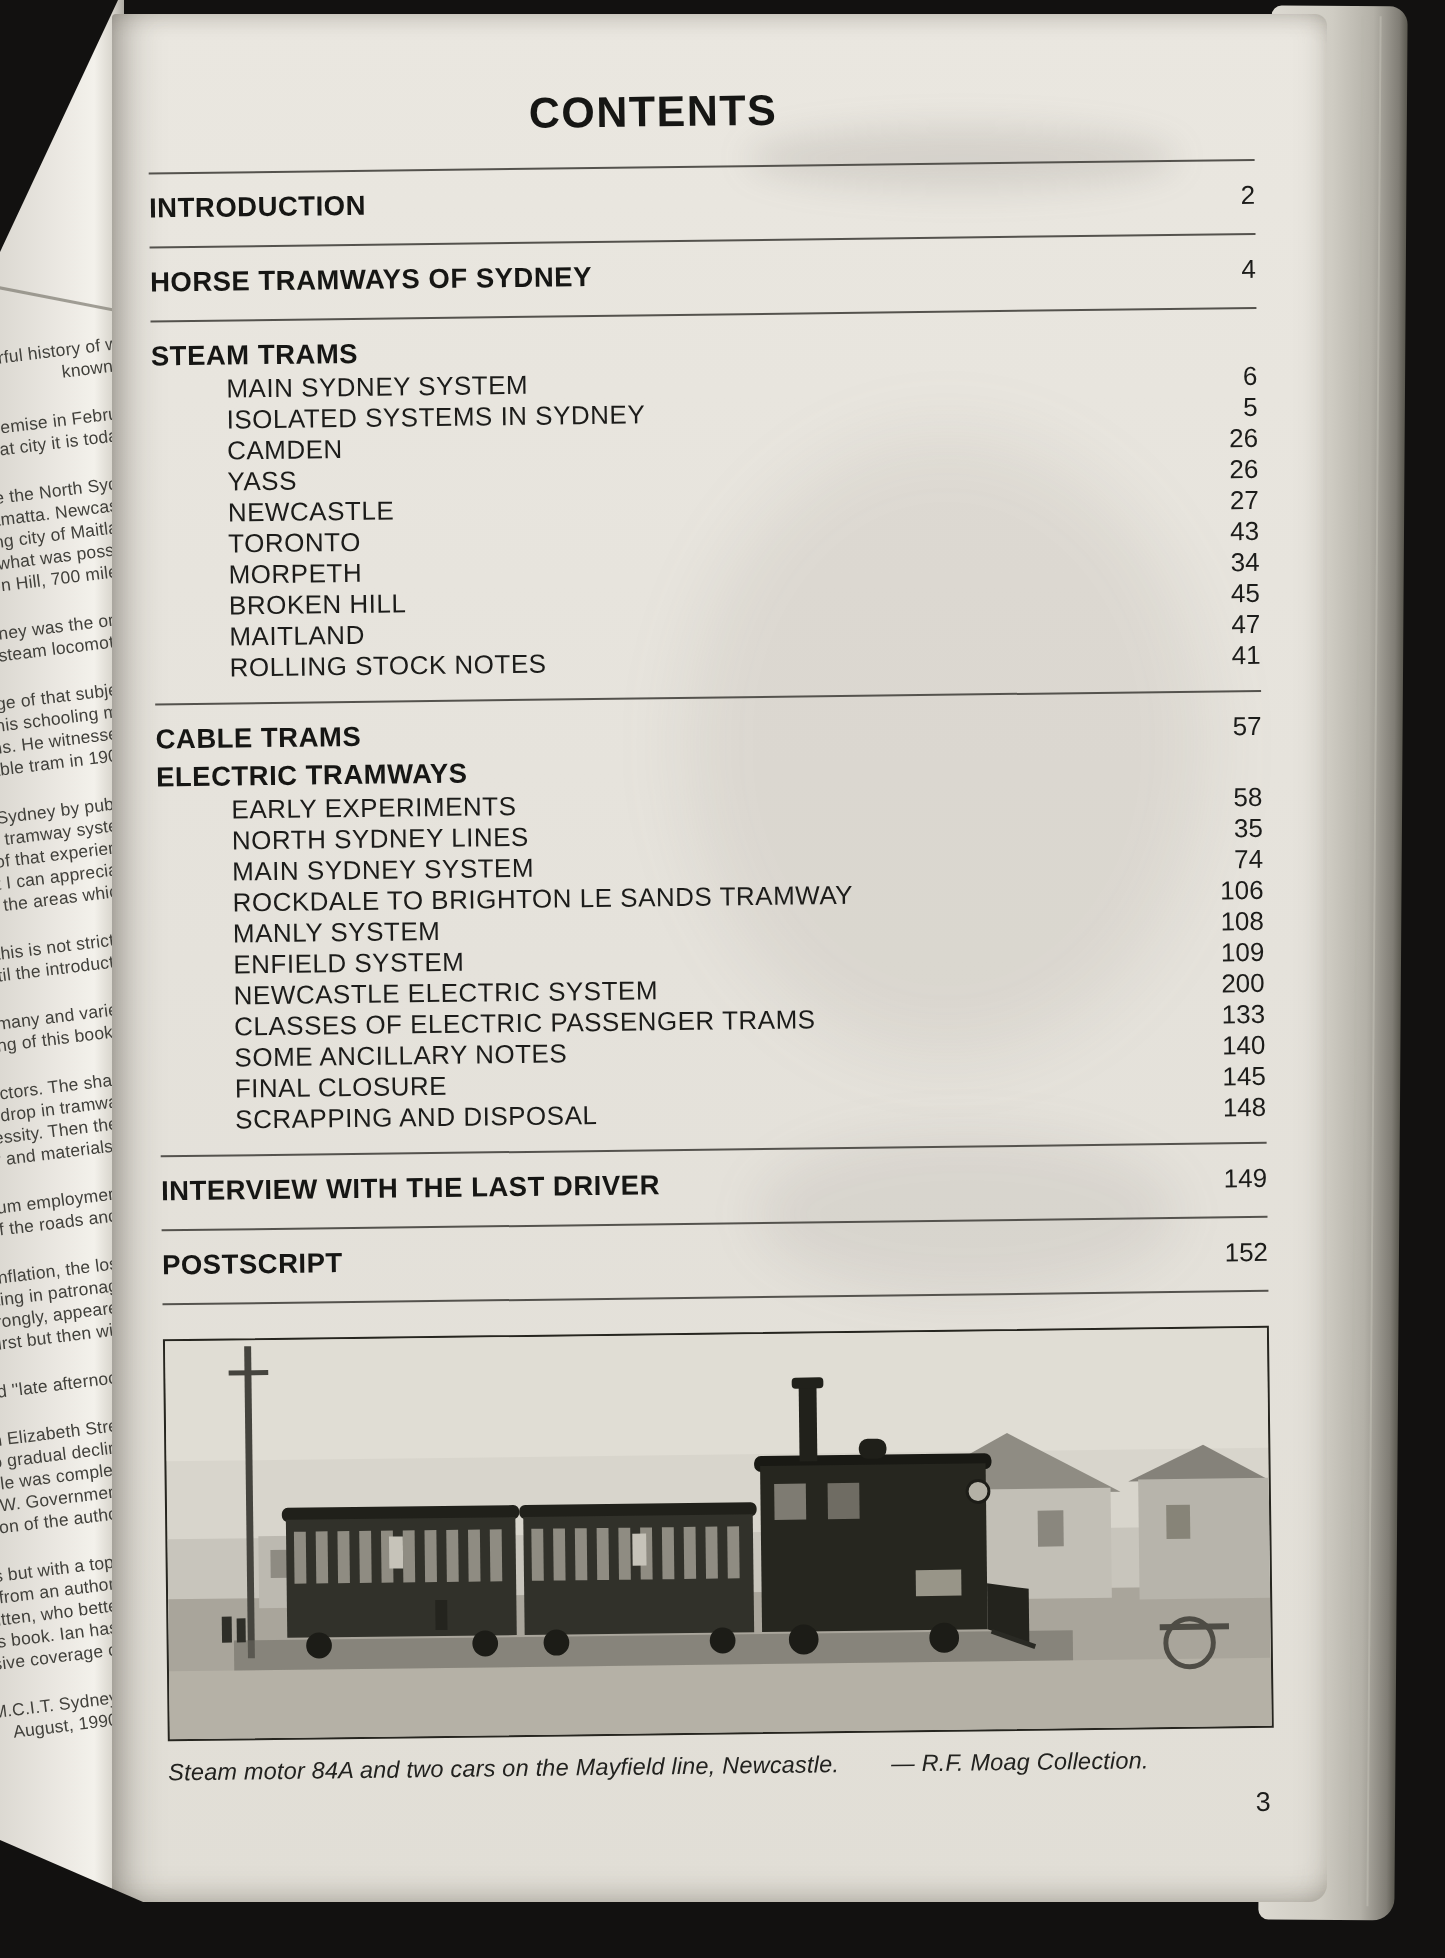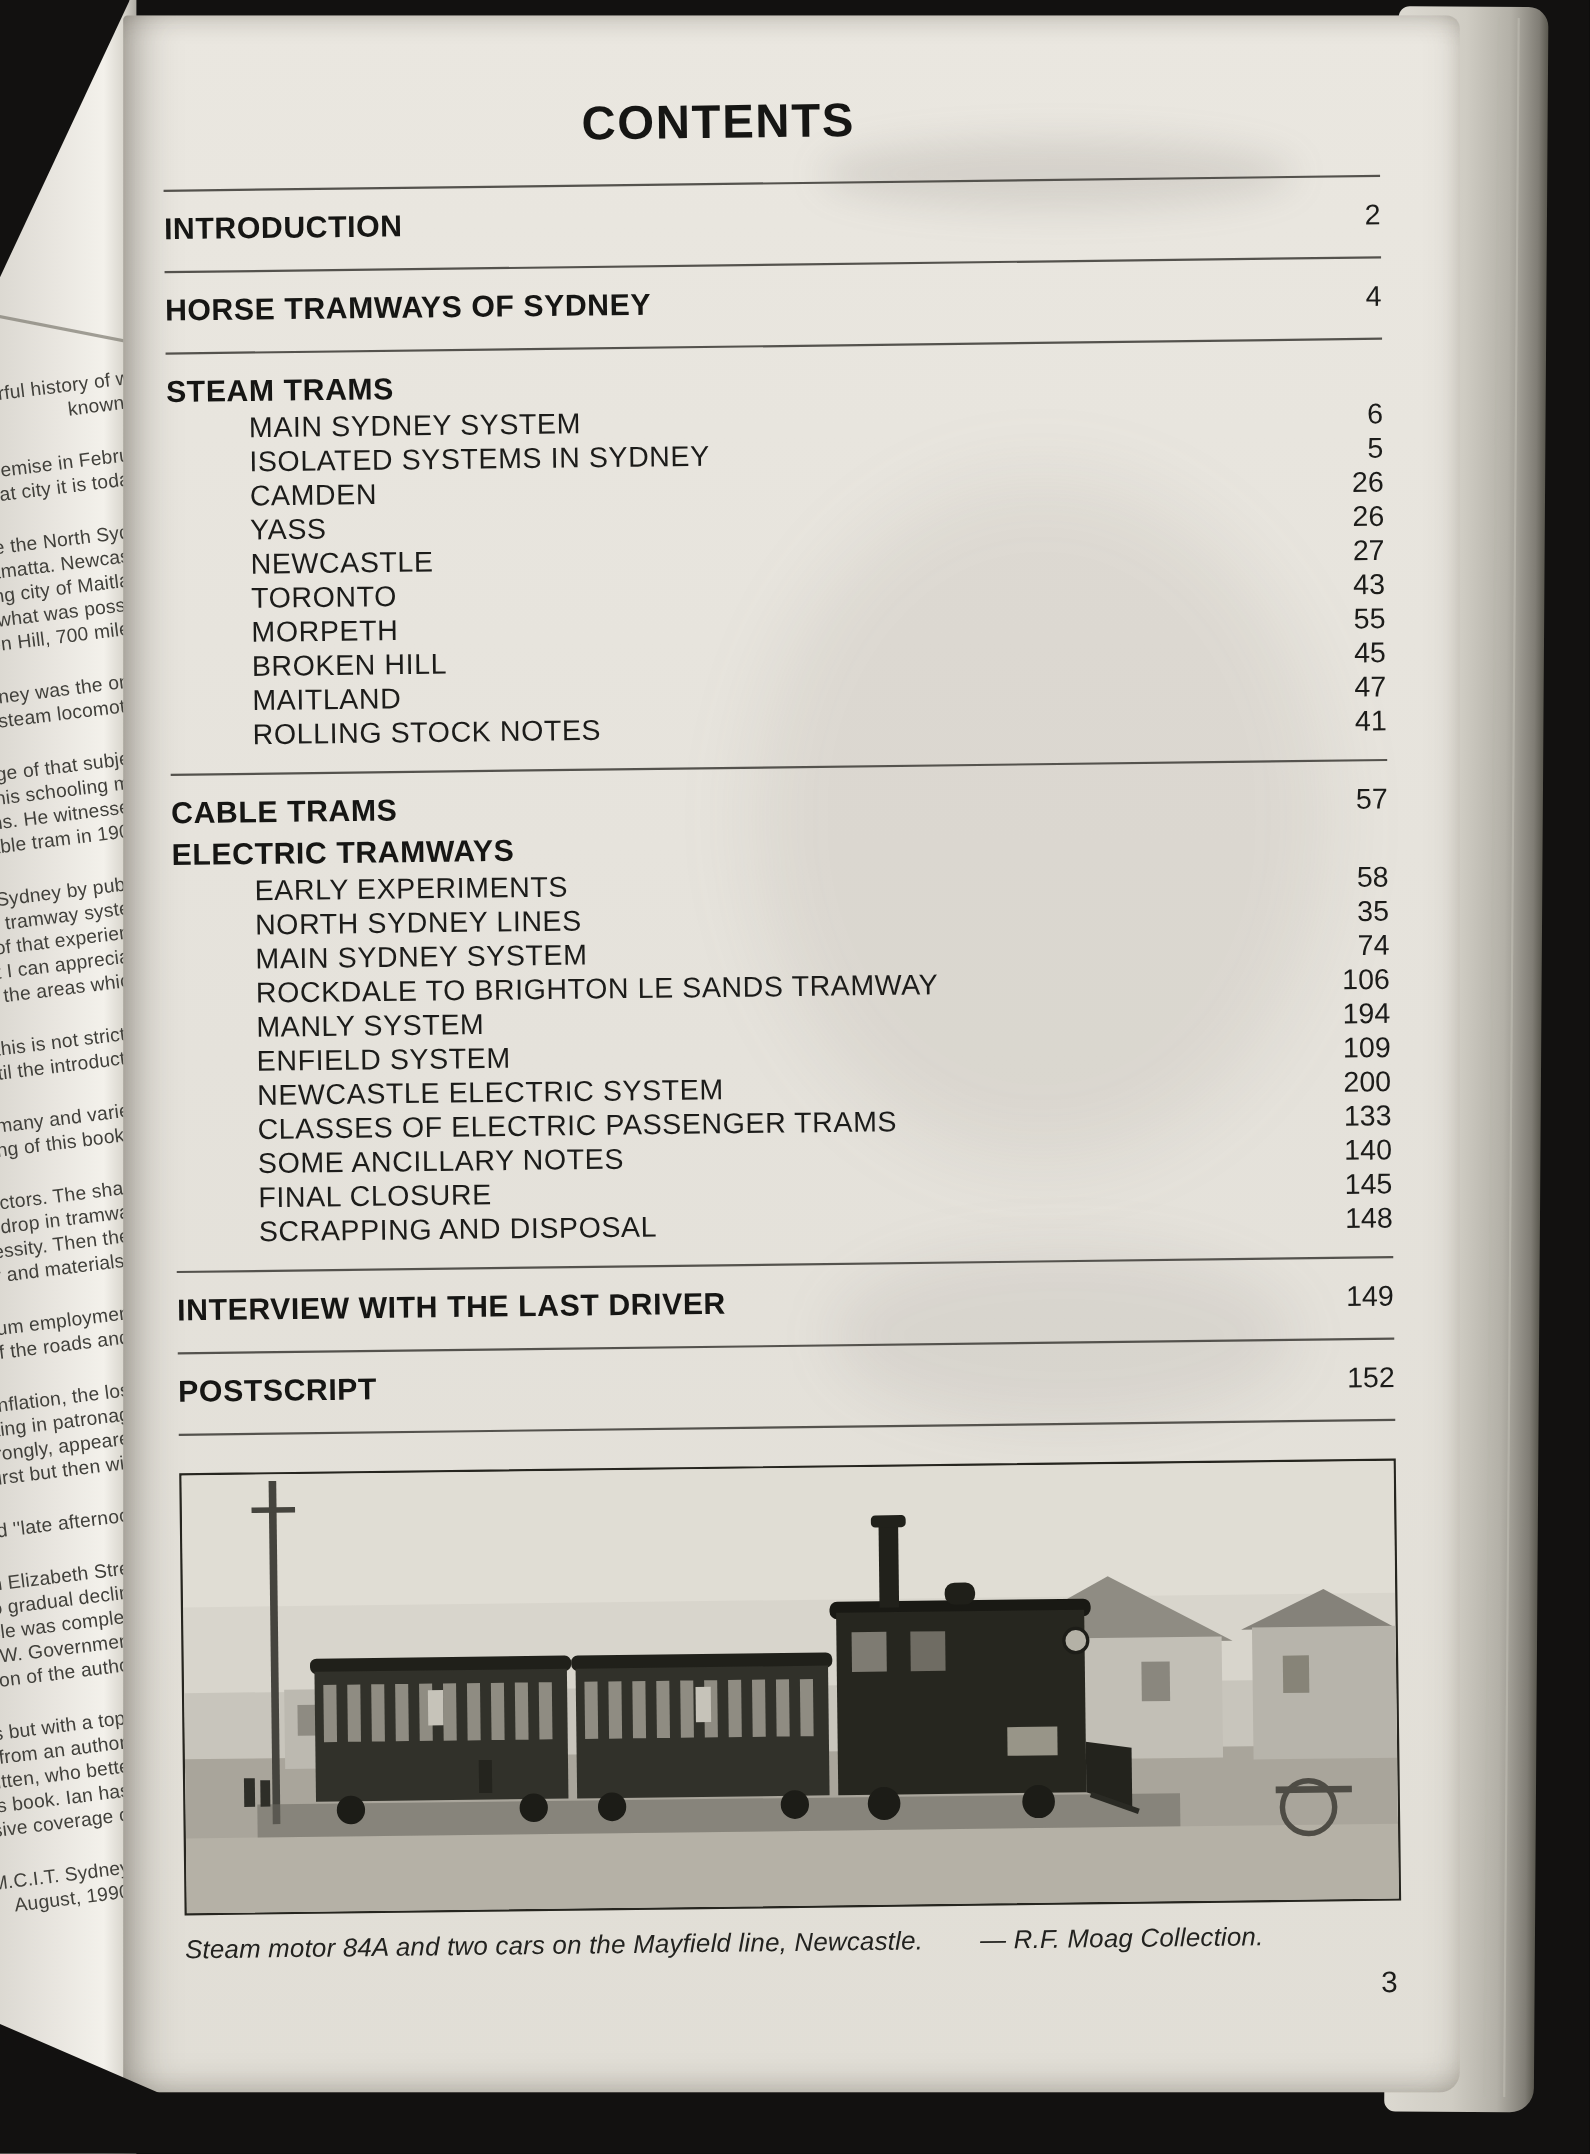--- a/index.html
+++ b/index.html
@@ -203,21 +203,21 @@
             <div class="trow item">
               <span class="lbl">NEWCASTLE</span>
               <span class="num">27</span>
             </div>
             <div class="trow item">
               <span class="lbl">TORONTO</span>
               <span class="num">43</span>
             </div>
             <div class="trow item">
               <span class="lbl">MORPETH</span>
-              <span class="num">55</span>
+              <span class="num">34</span>
             </div>
             <div class="trow item">
               <span class="lbl">BROKEN HILL</span>
               <span class="num">45</span>
             </div>
             <div class="trow item">
               <span class="lbl">MAITLAND</span>
               <span class="num">47</span>
             </div>
             <div class="trow item">
@@ -246,21 +246,21 @@
             <div class="trow item">
               <span class="lbl">MAIN SYDNEY SYSTEM</span>
               <span class="num">74</span>
             </div>
             <div class="trow item">
               <span class="lbl">ROCKDALE TO BRIGHTON LE SANDS TRAMWAY</span>
               <span class="num">106</span>
             </div>
             <div class="trow item">
               <span class="lbl">MANLY SYSTEM</span>
-              <span class="num">194</span>
+              <span class="num">108</span>
             </div>
             <div class="trow item">
               <span class="lbl">ENFIELD SYSTEM</span>
               <span class="num">109</span>
             </div>
             <div class="trow item">
               <span class="lbl">NEWCASTLE ELECTRIC SYSTEM</span>
               <span class="num">200</span>
             </div>
             <div class="trow item">

